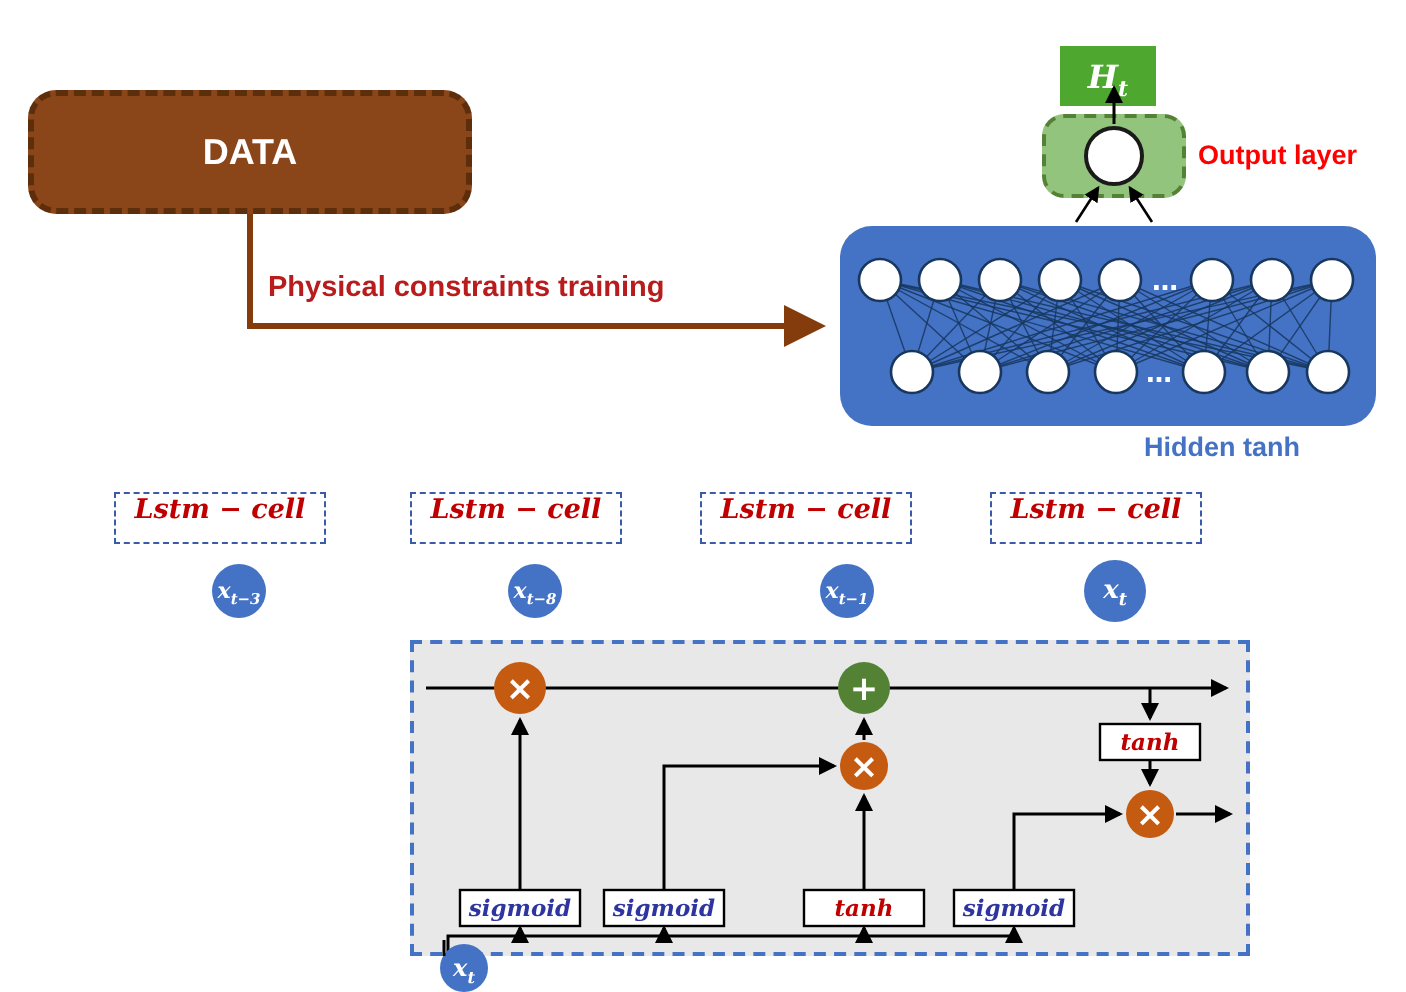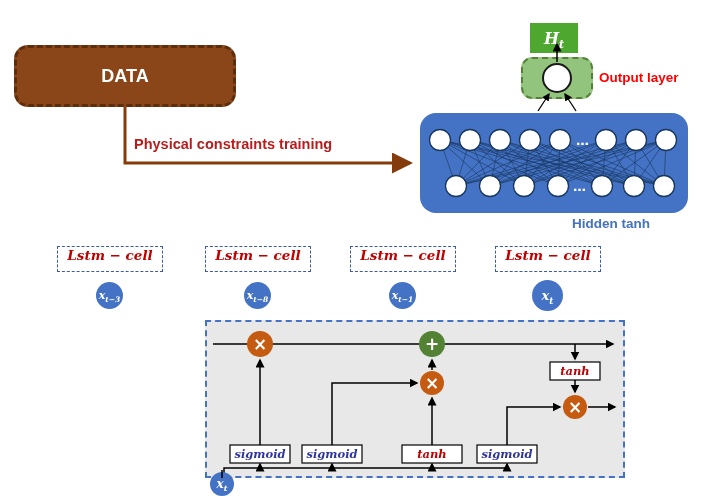--- a/index.html
+++ b/index.html
@@ -38,21 +38,21 @@
   .dots{fill:#fff;font-weight:bold;font-size:13px;text-anchor:middle;letter-spacing:1px;
         font-family:"DejaVu Sans",sans-serif;}
 
   
   .cellbox{position:absolute;top:246px;width:106px;height:26px;background:#fff;
            border:1.6px dashed #3A5BA9;box-sizing:border-box;display:flex;align-items:flex-start;
            justify-content:center;color:#C00000;font-family:"DejaVu Serif",serif;
            font-style:italic;font-weight:bold;font-size:13.5px;z-index:2;}
   .incircle{position:absolute;border-radius:50%;background:#4472C4;color:#fff;display:flex;
             align-items:center;justify-content:center;font-family:"DejaVu Serif",serif;
-            font-style:italic;font-weight:bold;z-index:2;}
+            font-style:italic;font-weight:bold;z-index:2;margin-left:10px;}
   .c-small{width:27px;height:27px;top:282px;font-size:11px;}
   .c-big{width:31px;height:31px;top:280px;font-size:13px;}
   sub{font-size:.68em;line-height:0;}
 
   
   .graybox{position:absolute;left:205px;top:320px;width:420px;height:158px;background:#E9E8E8;
            border:2px dashed #4472C4;box-sizing:border-box;z-index:2;}
   .gateline{stroke:#000;stroke-width:1.5;fill:none;}
   .gatesym{fill:#fff;font-weight:bold;font-size:17px;text-anchor:middle;
            font-family:"DejaVu Sans",sans-serif;}
@@ -187,21 +187,21 @@
   <div class="cellbox" style="left:495px;">
     <span>Lstm − cell</span>
   </div>
 
   <div class="incircle c-small" style="left:96px;">
     <span class="m"><span>x</span><sub>t−3</sub></span>
   </div>
   <div class="incircle c-small" style="left:244px;">
     <span class="m"><span>x</span><sub>t−8</sub></span>
   </div>
-  <div class="incircle c-small" style="left:389px;">
+  <div class="incircle c-small" style="left:400px;">
     <span class="m"><span>x</span><sub>t−1</sub></span>
   </div>
   <div class="incircle c-big" style="left:532px;">
     <span class="m"><span>x</span><sub>t</sub></span>
   </div>
 
   <div class="graybox">
     <svg width="100%" height="100%" viewBox="0 0 416 154">
       <defs>
         <marker id="ab" markerWidth="7" markerHeight="7" refX="5" refY="3" orient="auto">

